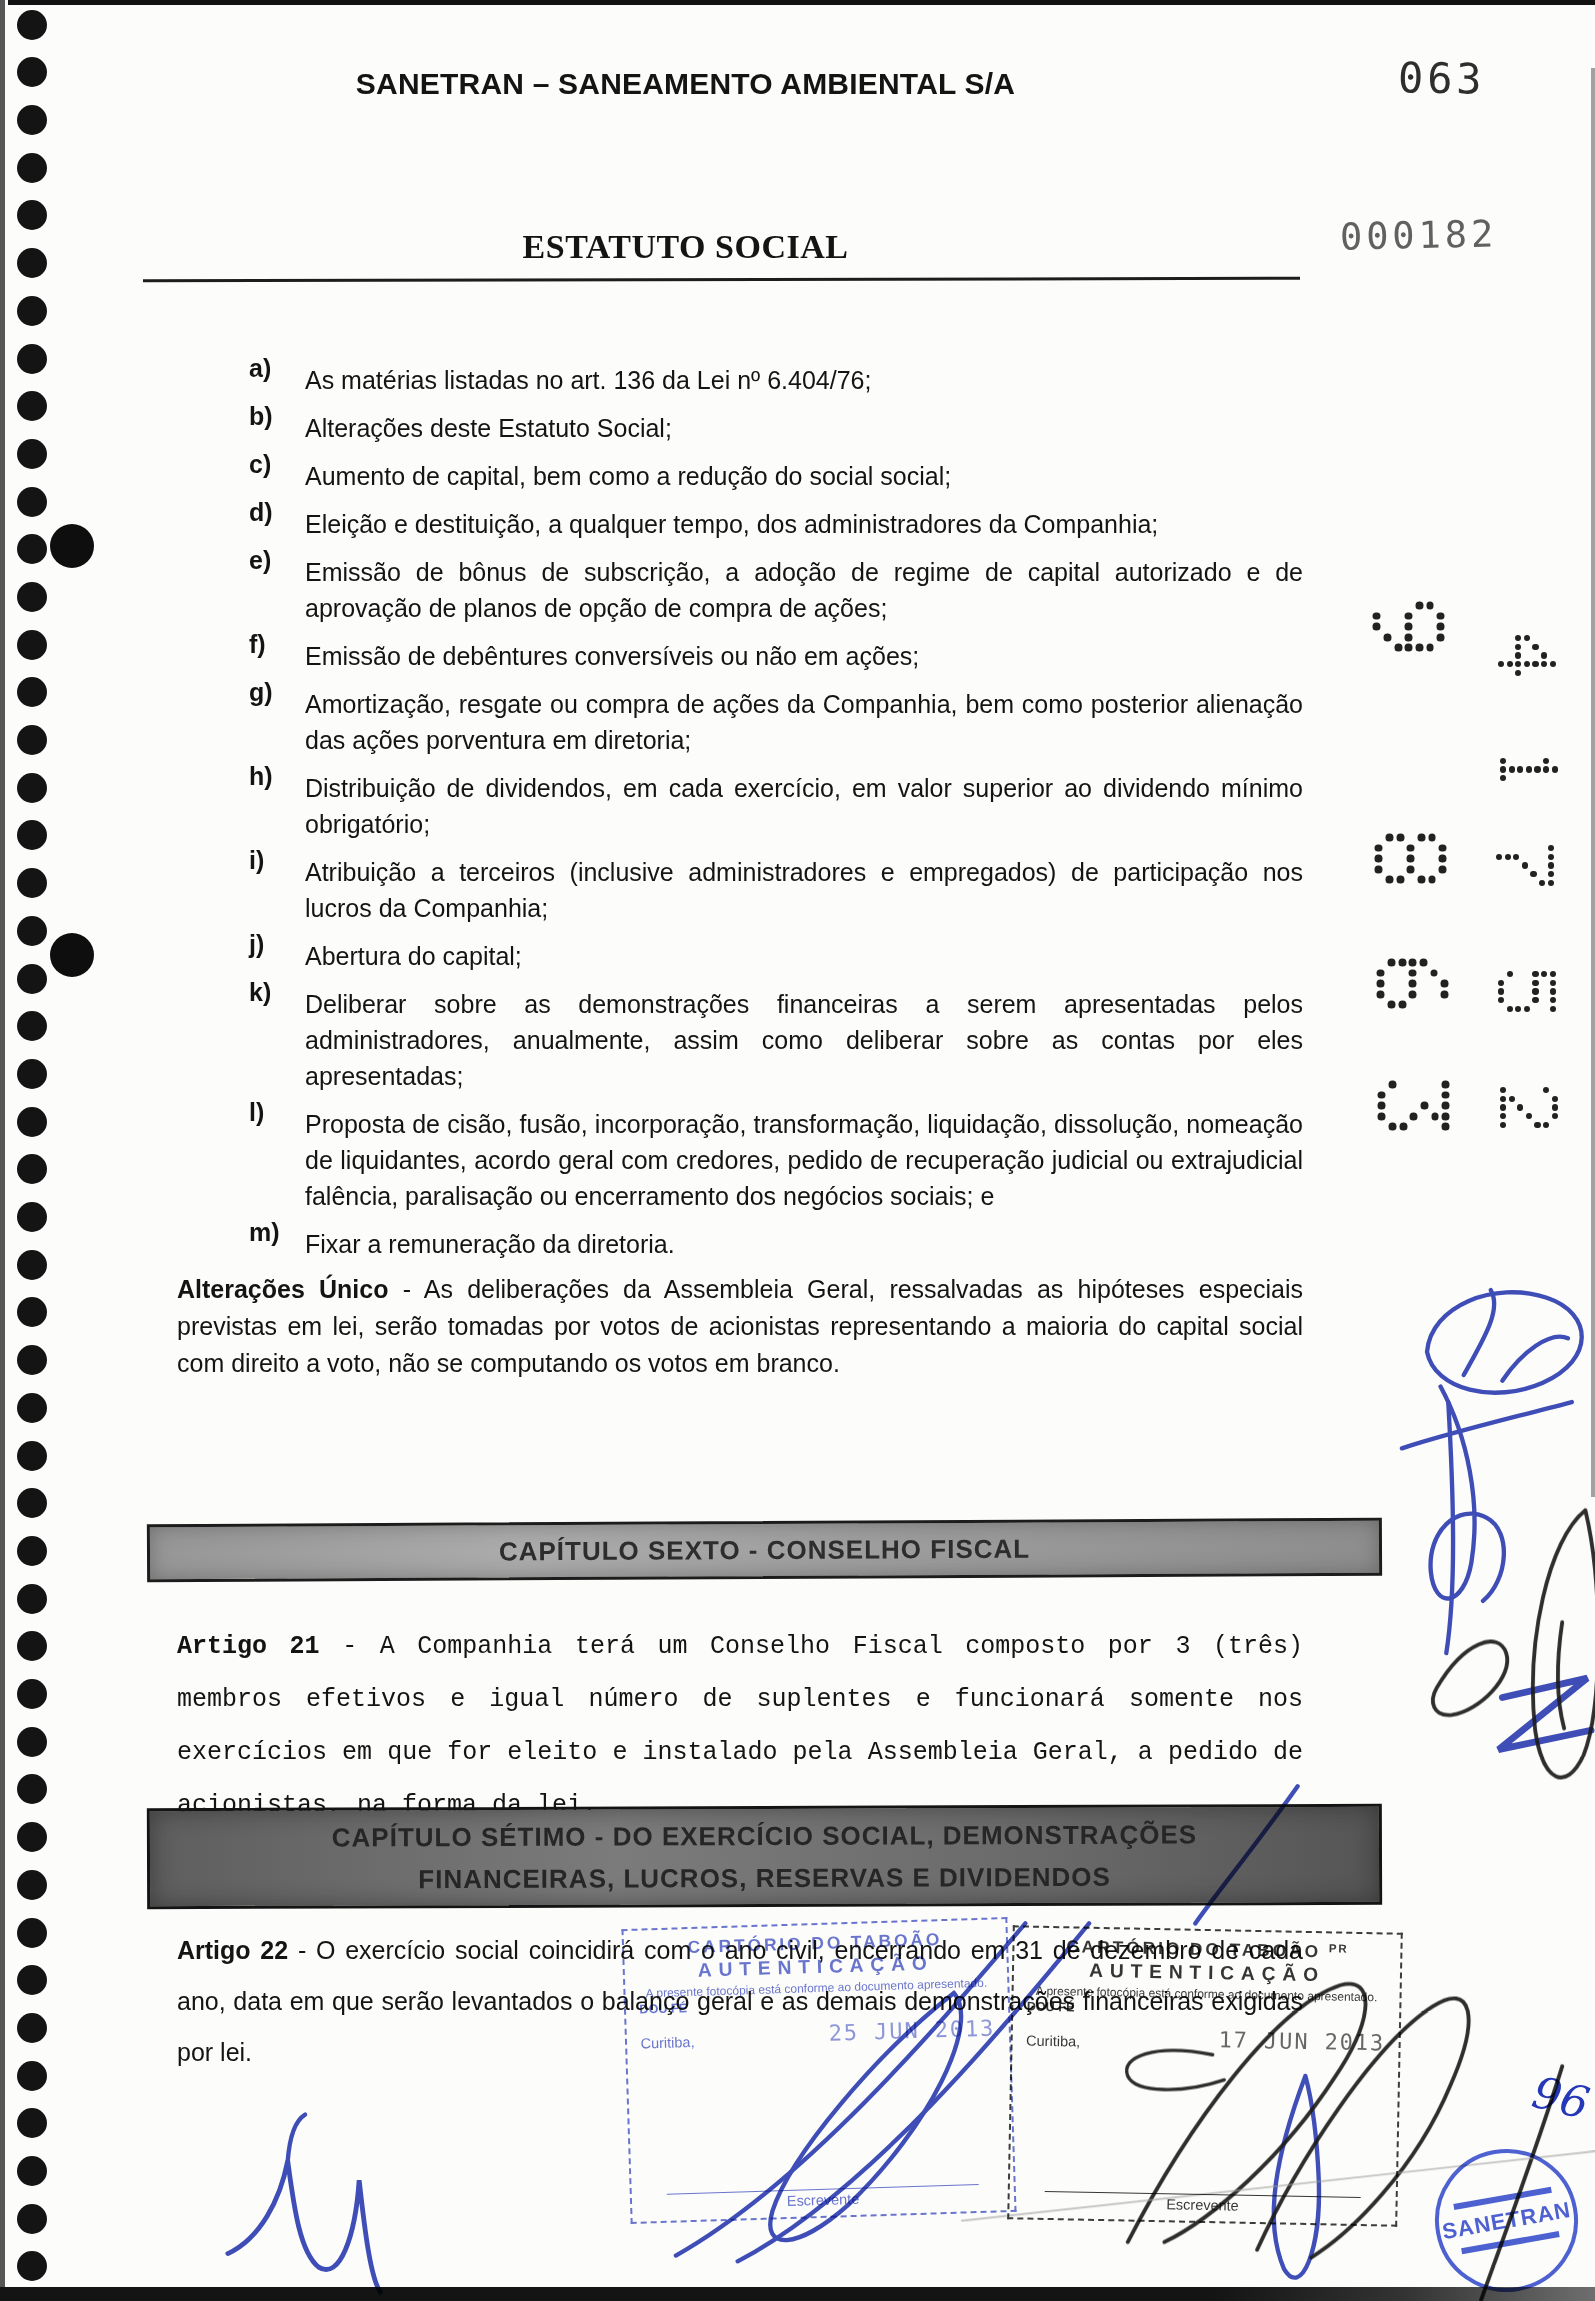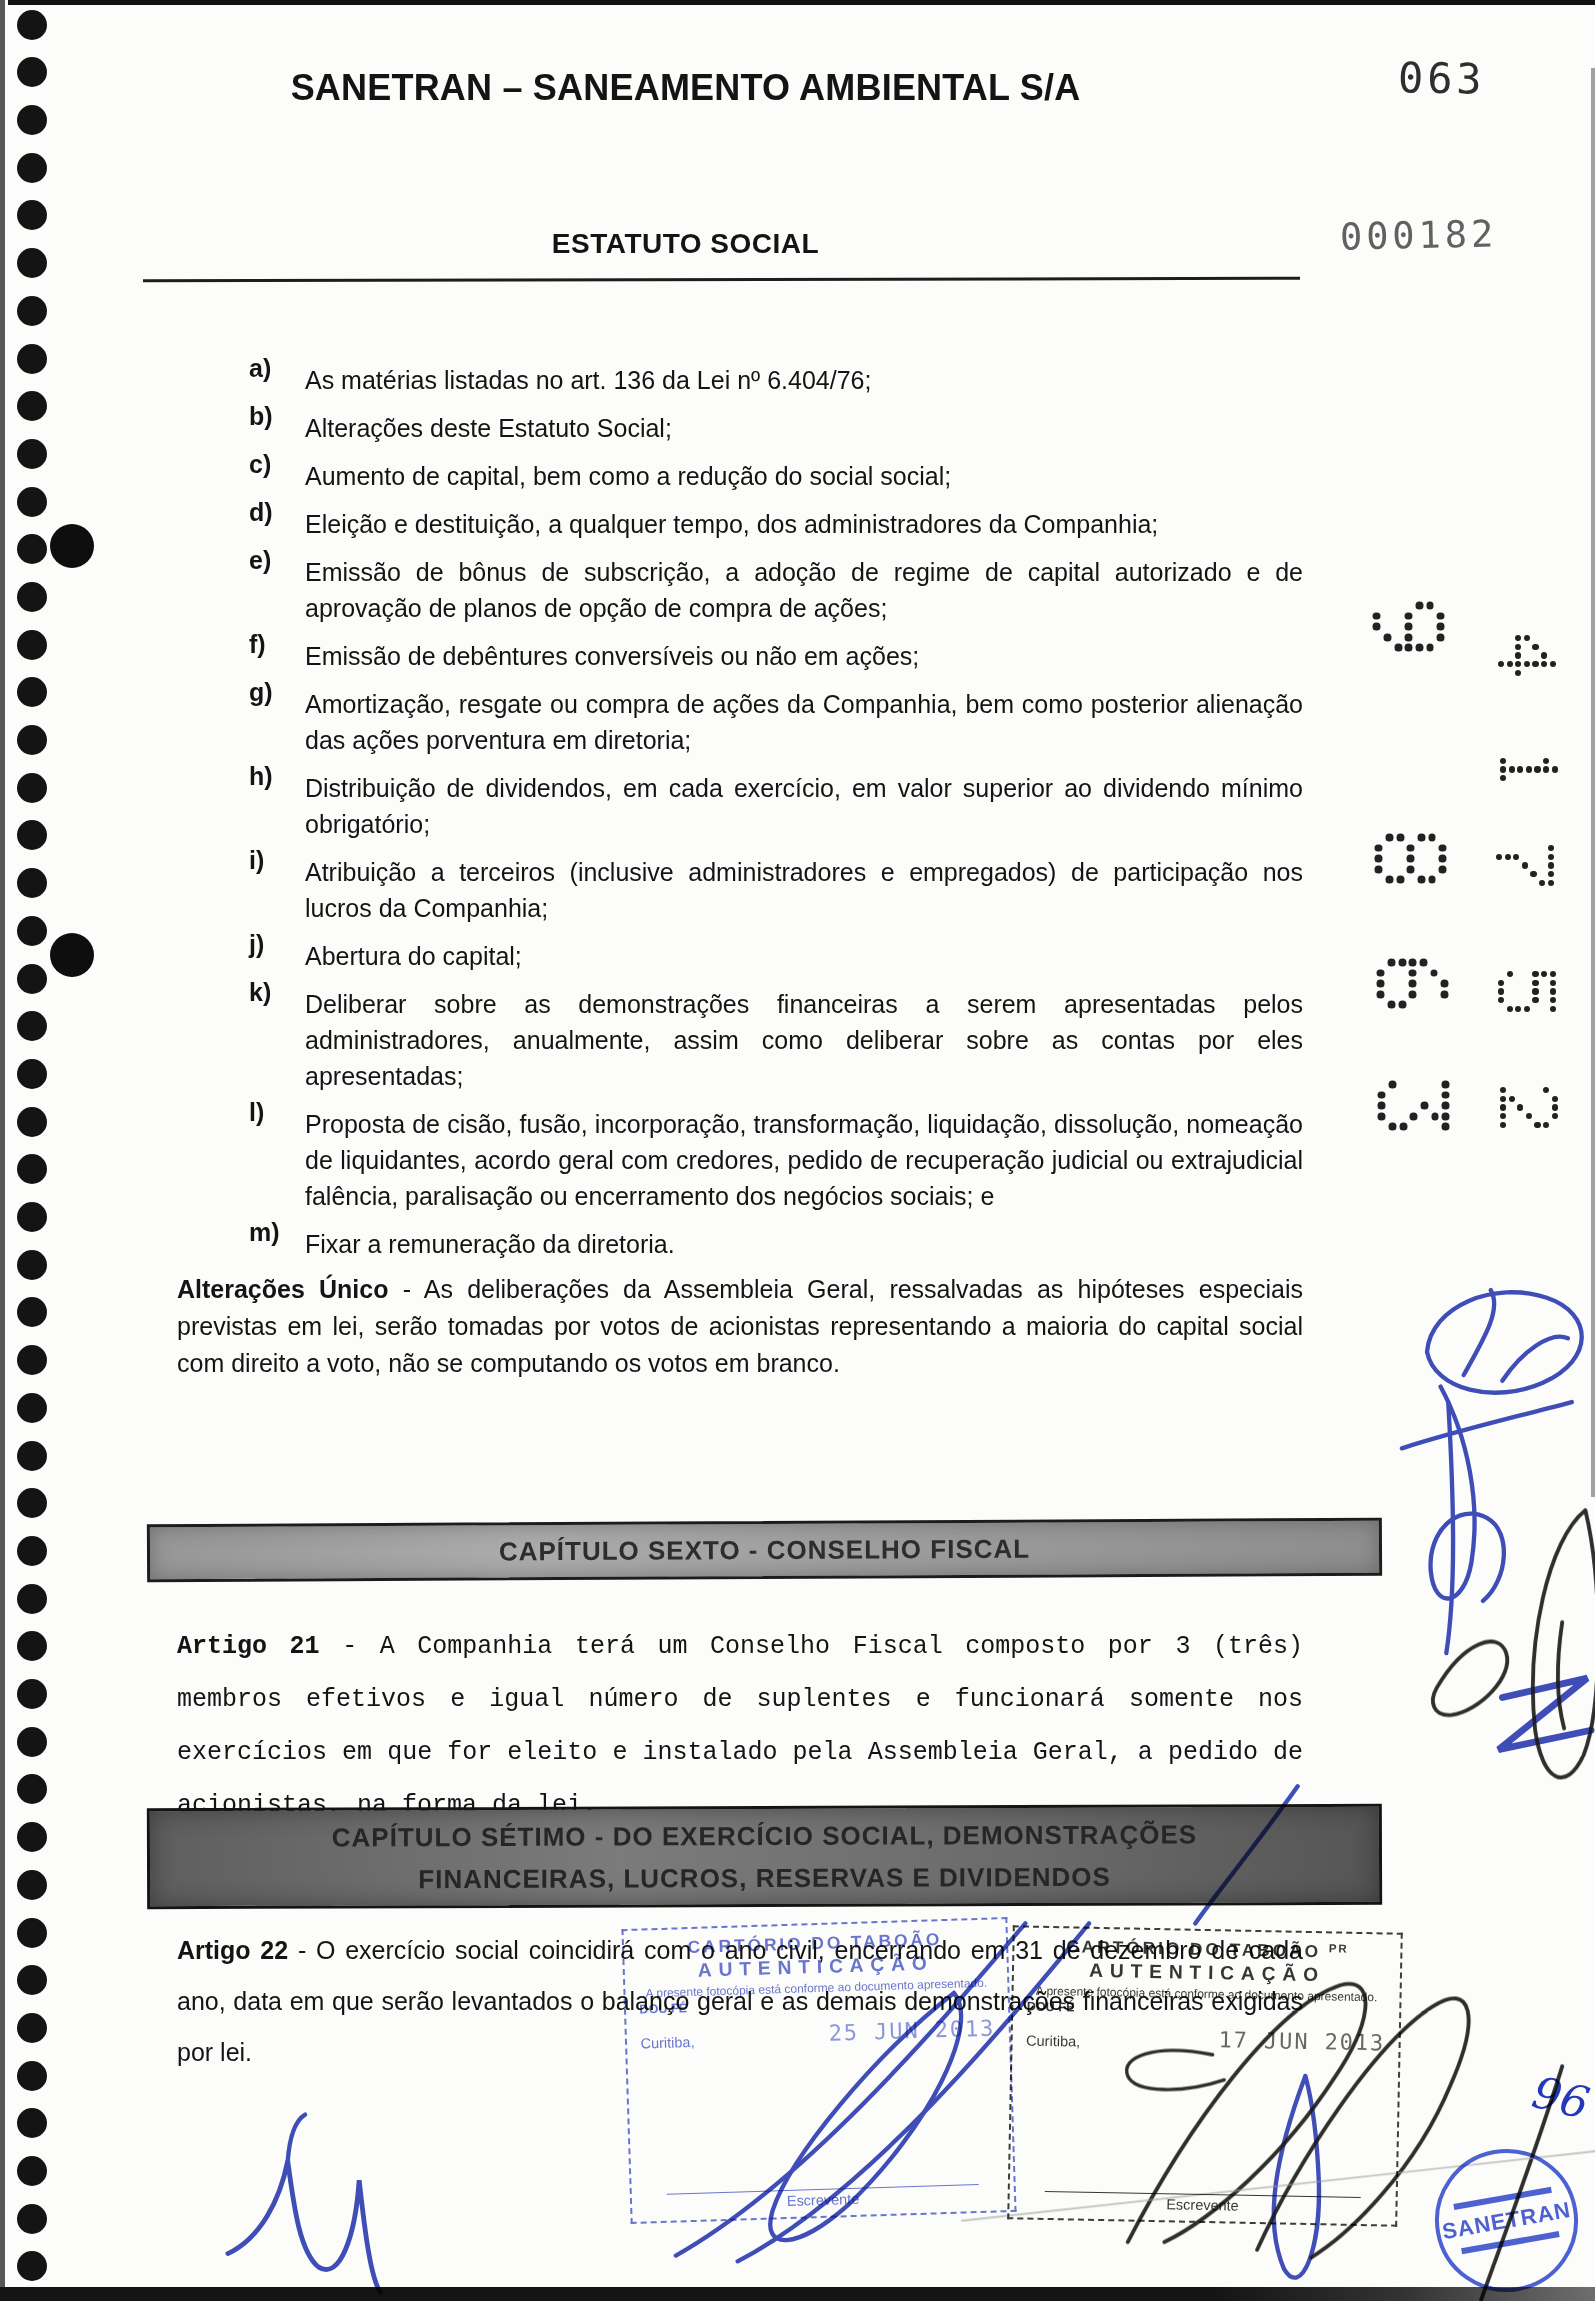--- a/index.html
+++ b/index.html
@@ -12,24 +12,24 @@
   .topline { position:absolute; left:7.7px; top:0; width:1587px; height:4.8px; background:#121212; }
   .leftline { position:absolute; left:0; top:0; width:4.8px; height:100%; background:#3a3a3a; opacity:.85; }
   .rightline { position:absolute; right:0; top:68px; width:3.9px; height:1429px; background:#555; opacity:.55; }
   .bottomstrip { position:absolute; left:0; bottom:0; width:100%; height:15.4px;
     background:linear-gradient(90deg,#141414 0%,#141414 76%,#333 88%,#6e6e6e 100%); }
   
   .hole { position:absolute; left:17.4px; width:30px; height:30px; border-radius:50%; background:#141414; z-index:6; }
   .bigdot { position:absolute; left:50px; width:44px; height:44px; border-radius:50%; background:#0e0e0e; z-index:6; }
   
   .hdr { position:absolute; left:135px; top:64px; width:1101px; text-align:center; line-height:1.32; }
-  .hdr .co { font-size:36px; font-weight:bold; letter-spacing:0.2px; }
+  .hdr .co { font-size:30px; font-weight:bold; letter-spacing:0.2px; }
   .hdr .sub { font-size:23px; color:#161616; }
   .title { position:absolute; left:135px; top:228px; width:1101px; text-align:center;
-    font-size:28px; font-weight:bold; letter-spacing:0.5px; }
+    font-size:34px; font-weight:bold; letter-spacing:0.5px;font-family:Liberation Serif, serif; }
   .rule { position:absolute; left:143px; top:278px; width:1157px; height:2.9px; background:#1d1d1d; transform:rotate(-.12deg); }
   .stamp063 { position:absolute; left:1398px; top:54px; font-family:"DejaVu Sans Mono",monospace;
     font-size:42px; color:#2e2e2e; letter-spacing:3.9px; transform:rotate(1deg); }
   .stamp182 { position:absolute; left:1340px; top:214px; font-family:"DejaVu Sans Mono",monospace;
     font-size:37px; color:#4c4c4c; letter-spacing:3.9px; transform:rotate(-1.2deg); opacity:.88; }
   
   .list { position:absolute; left:249px; top:350px; width:1054px; font-size:25px; line-height:36px; z-index:2; }
   .li-row { display:flex; }
   .li-lab { flex:none; width:56px; font-weight:bold; }
   .li-txt { flex:1; text-align:justify;margin-top:12px; }

